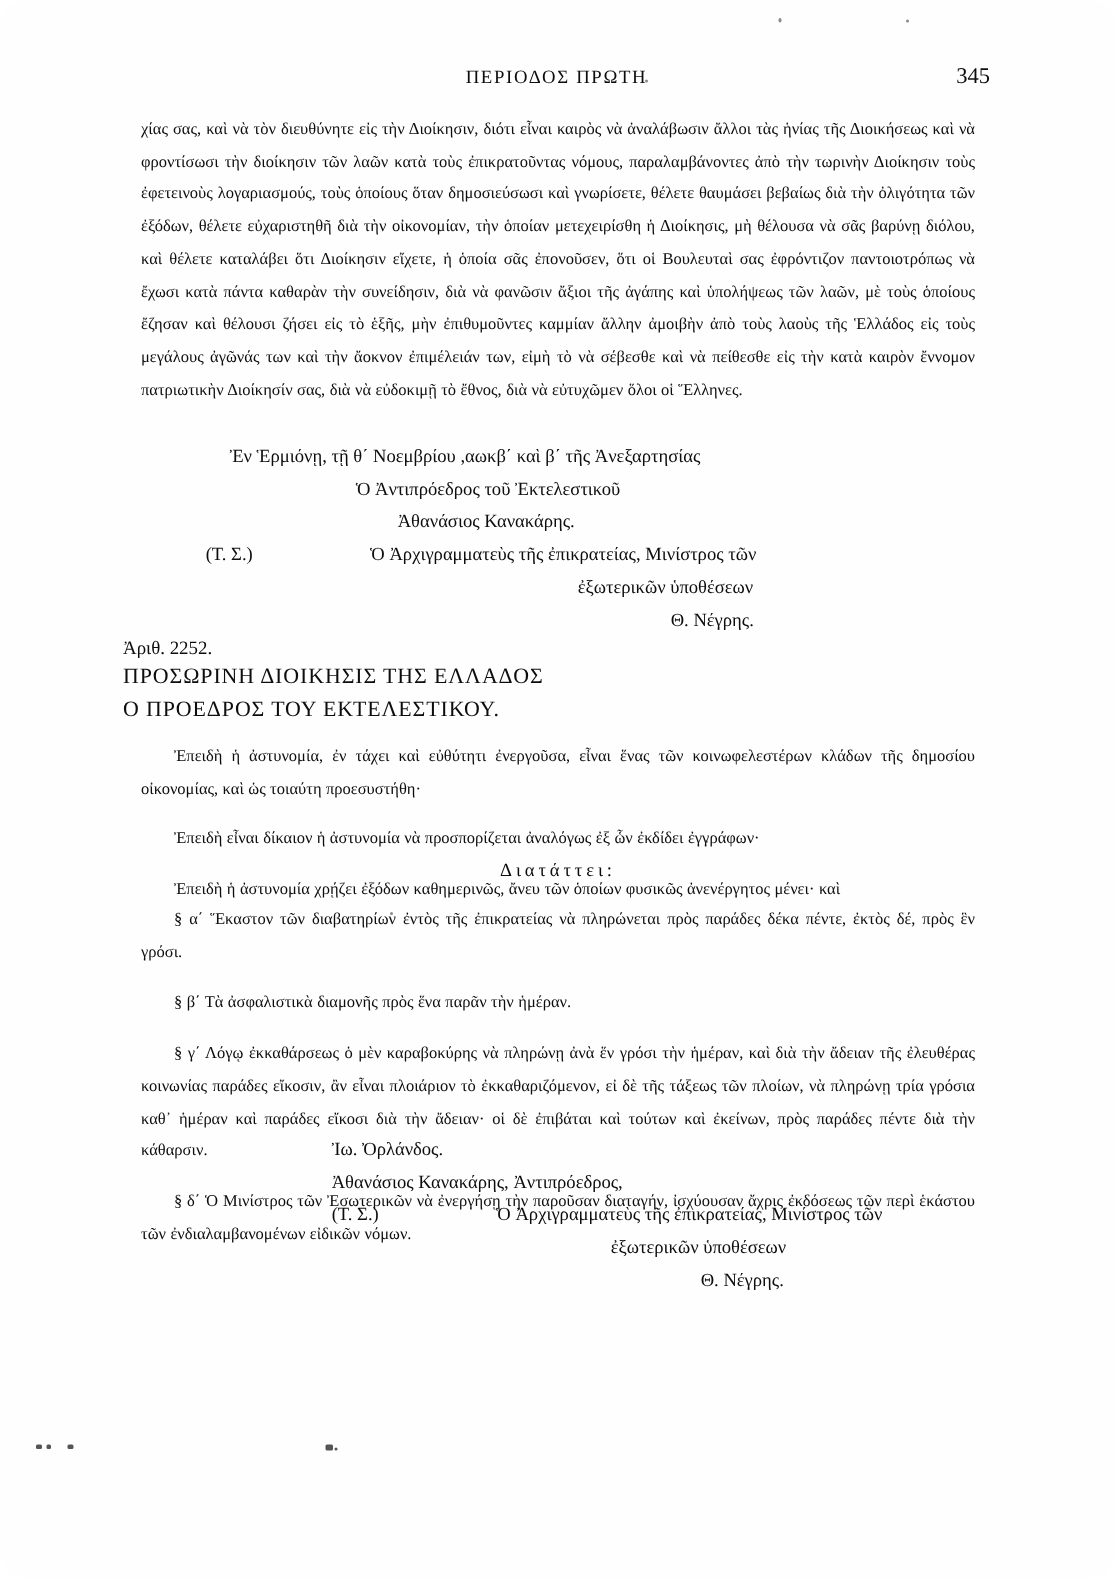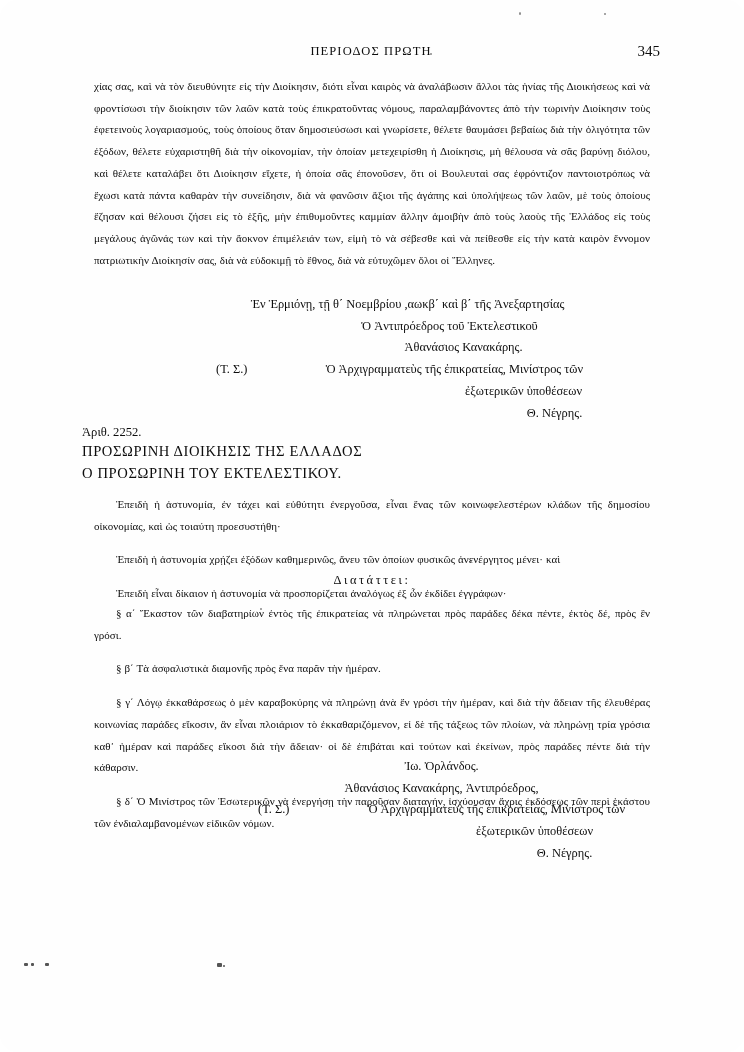--- a/index.html
+++ b/index.html
@@ -102,21 +102,20 @@
     line-height: 21.7px;
     letter-spacing: 2.6px;
     white-space: nowrap;
   }
 
   
   .sig {
     position: absolute;
     width: 580px;
     left: 82px;
-    text-align: center;
   }
   .sig .row {
     font-size: 12.4px;
     line-height: 21.7px;
     white-space: nowrap;
     position: relative;
   }
   .sig .row > span { display: inline-block; }
   .seal { display: inline-block; }
 
@@ -169,27 +168,27 @@
     <div class="row">
       <span style="width:362px;"></span>
       <span>Θ. Νέγρης.</span>
     </div>
   </div>
 
   <div class="arith" style="top:423px;">Ἀριθ. 2252.</div>
 
   <div class="caps-head" style="top:440px;">
     <div class="l1">ΠΡΟΣΩΡΙΝΗ ΔΙΟΙΚΗΣΙΣ ΤΗΣ ΕΛΛΑΔΟΣ</div>
-    <div class="l2">Ο ΠΡΟΣΩΡΙΝΗ ΤΟΥ ΕΚΤΕΛΕΣΤΙΚΟΥ.</div>
+    <div class="l2">Ο ΠΡΟΕΔΡΟΣ ΤΟΥ ΕΚΤΕΛΕΣΤΙΚΟΥ.</div>
   </div>
 
   <div class="block" style="top:482px;">
     <p class="just indent">Ἐπειδὴ ἡ ἀστυνομία, ἐν τάχει καὶ εὐθύτητι ἐνεργοῦσα, εἶναι ἕνας τῶν κοινωφελεστέρων κλάδων τῆς δημοσίου οἰκονομίας, καὶ ὡς τοιαύτη προεσυστήθη·</p>
+    <p class="just indent">Ἐπειδὴ εἶναι δίκαιον ἡ ἀστυνομία νὰ προσπορίζεται ἀναλόγως ἐξ ὧν ἐκδίδει ἐγγράφων·</p>
     <p class="just indent">Ἐπειδὴ ἡ ἀστυνομία χρῄζει ἐξόδων καθημερινῶς, ἄνευ τῶν ὁποίων φυσικῶς ἀνενέργητος μένει· καὶ</p>
-    <p class="just indent">Ἐπειδὴ εἶναι δίκαιον ἡ ἀστυνομία νὰ προσπορίζεται ἀναλόγως ἐξ ὧν ἐκδίδει ἐγγράφων·</p>
   </div>
 
   <div class="dispose" style="top:570px;text-align:center;">Διατάττει:</div>
 
   <div class="block" style="top:591px;">
     <p class="just indent">§ α΄  Ἕκαστον τῶν διαβατηρίων ἐντὸς τῆς ἐπικρατείας νὰ πληρώνεται πρὸς παράδες δέκα πέντε, ἐκτὸς δέ, πρὸς ἓν γρόσι.</p>
     <p class="just indent">§ β΄  Τὰ ἀσφαλιστικὰ διαμονῆς πρὸς ἕνα παρᾶν τὴν ἡμέραν.</p>
     <p class="just indent">§ γ΄  Λόγῳ ἐκκαθάρσεως ὁ μὲν καραβοκύρης νὰ πληρώνῃ ἀνὰ ἕν γρόσι τὴν ἡμέραν, καὶ διὰ τὴν ἄδειαν τῆς ἐλευθέρας κοινωνίας παράδες εἴκοσιν, ἂν εἶναι πλοιάριον τὸ ἐκκαθαριζόμενον, εἰ δὲ τῆς τάξεως τῶν πλοίων, νὰ πληρώνῃ τρία γρόσια καθ᾽ ἡμέραν καὶ παράδες εἴκοσι διὰ τὴν ἄδειαν· οἱ δὲ ἐπιβάται καὶ τούτων καὶ ἐκείνων, πρὸς παράδες πέντε διὰ τὴν κάθαρσιν.</p>
     <p class="just indent">§ δ΄  Ὁ Μινίστρος τῶν Ἐσωτερικῶν νὰ ἐνεργήσῃ  τὴν παροῦσαν διαταγήν, ἰσχύουσαν ἄχρις ἐκδόσεως τῶν περὶ ἑκάστου τῶν ἐνδιαλαμβανομένων εἰδικῶν νόμων.</p>
   </div>

